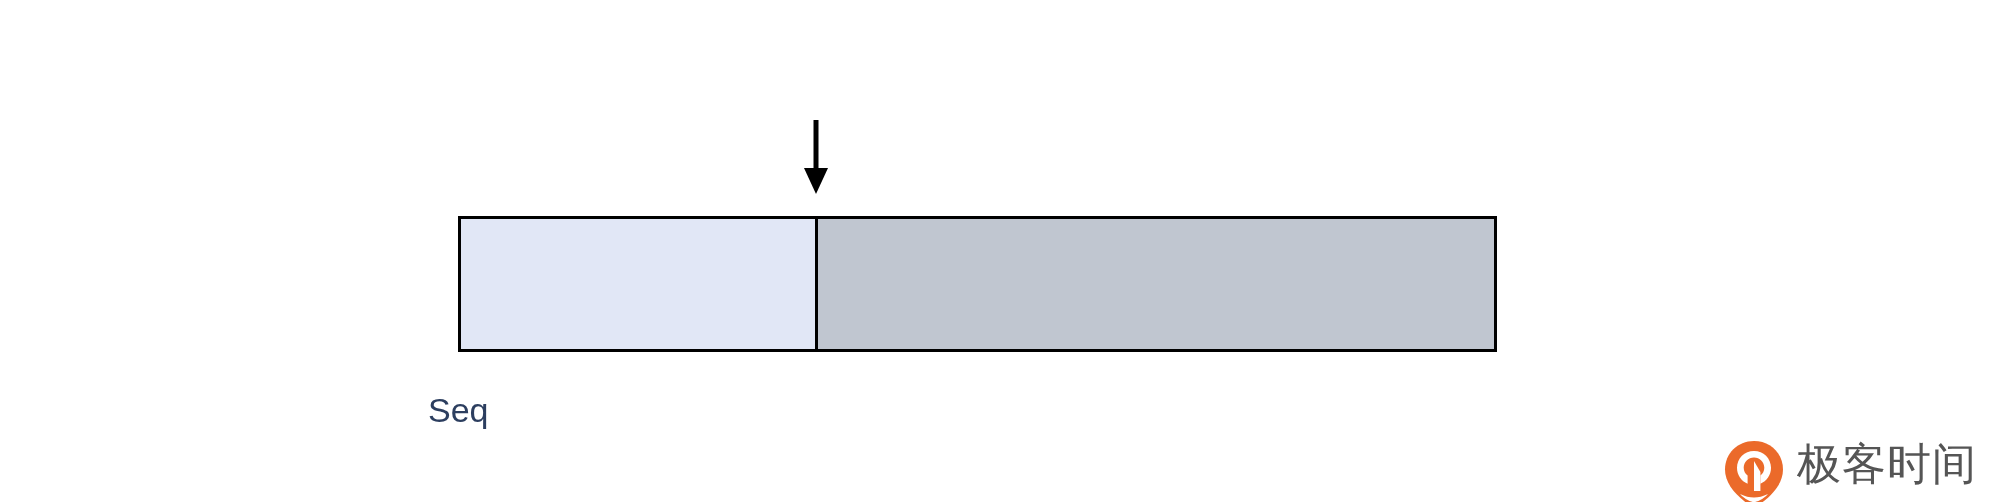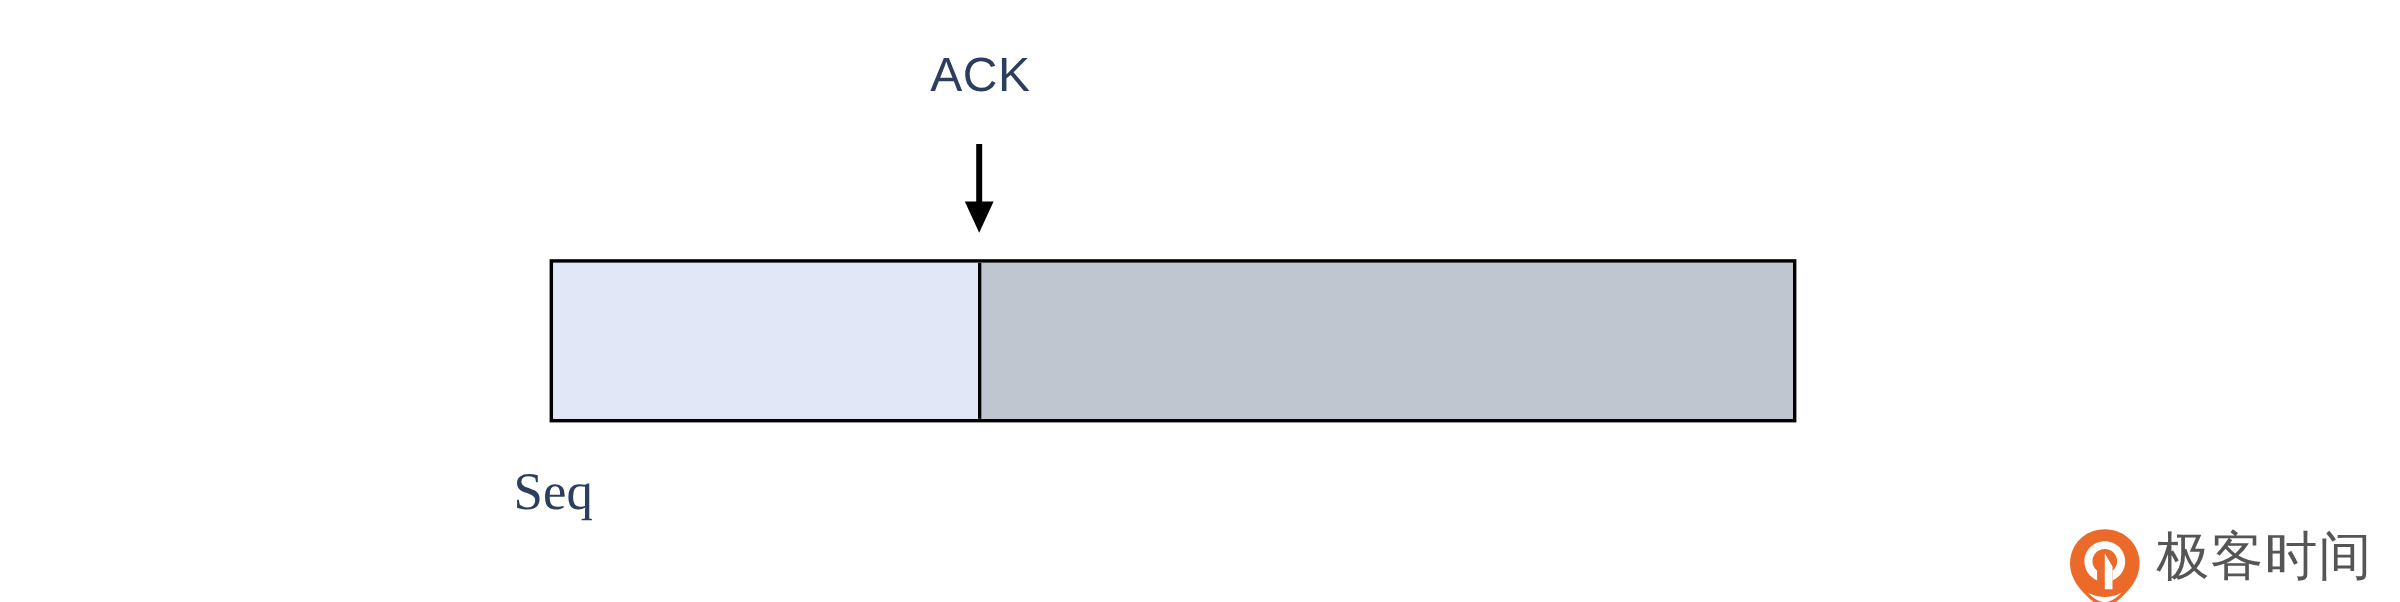--- a/index.html
+++ b/index.html
@@ -64,25 +64,24 @@
     flex: 1 1 auto;
     height: 100%;
     background: #c0c6d0;
   }
 
   
   .label-seq {
     position: absolute;
     left: 428px;
     top: 388px;
-    font-size: 44px;
+    font-size: 34px;
     line-height: 44px;
     color: #2c3e5f;
     white-space: nowrap;
-    font-family: Liberation Serif, serif;
   }
   .label-nextseq {
     position: absolute;
     left: 1230px;
     top: 375px;
     width: 345px;
     text-align: right;
     font-size: 38px;
     line-height: 44px;
     color: #2c3e5f;
@@ -111,21 +110,20 @@
     letter-spacing: 1px;
     white-space: nowrap;
     font-family: "DejaVu Sans", sans-serif;
   }
 </style>
 </head>
 <body>
 
 <div class="canvas">
 
-  <div class="ack-label" style="color: rgb(44, 62, 95);">ACK</div>
 
   <div class="ack-arrow">
     <svg width="40" height="78" viewBox="0 0 40 78" xmlns="http://www.w3.org/2000/svg">
       <line x1="20" y1="2" x2="20" y2="58" stroke="#000000" stroke-width="5"></line>
       <polygon points="20,76 8,50 32,50" fill="#000000"></polygon>
     </svg>
   </div>
 
   <div class="seq-bar" style="width: 1039px; height: 136px; border-color: rgb(0, 0, 0);">
     <div class="seg-acked" style="background: rgb(225, 231, 246); width: 357px;"></div>

